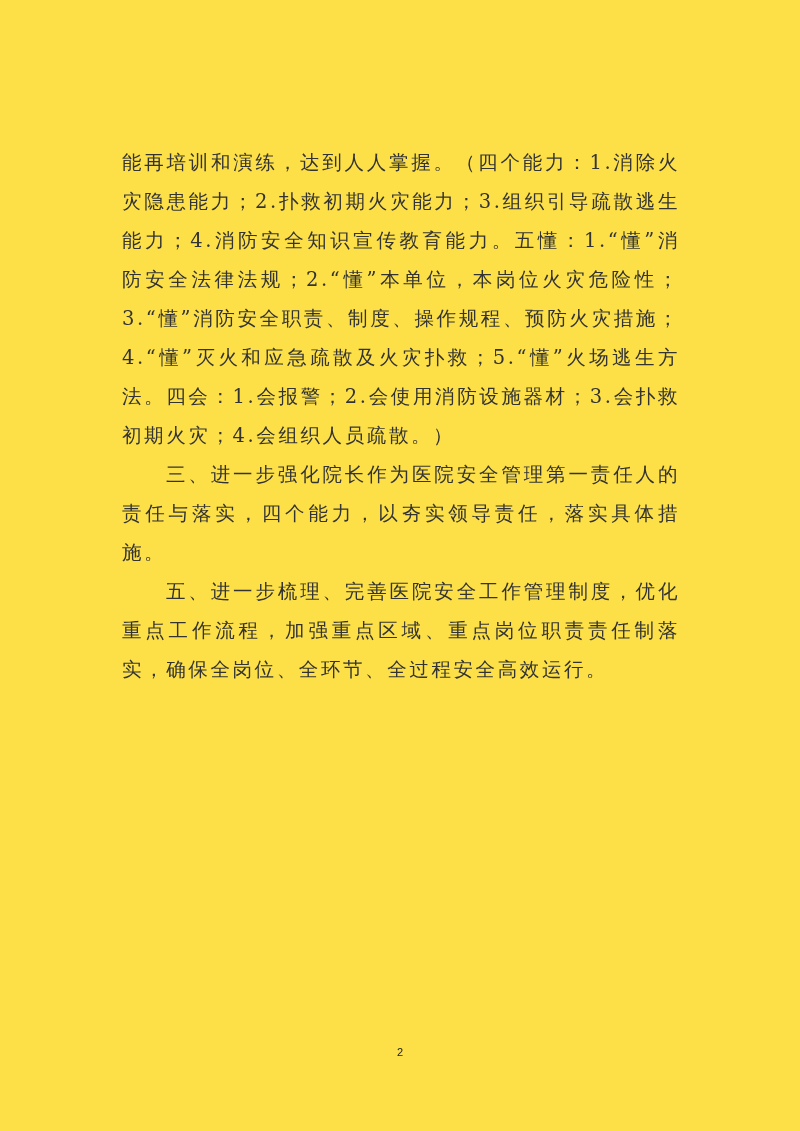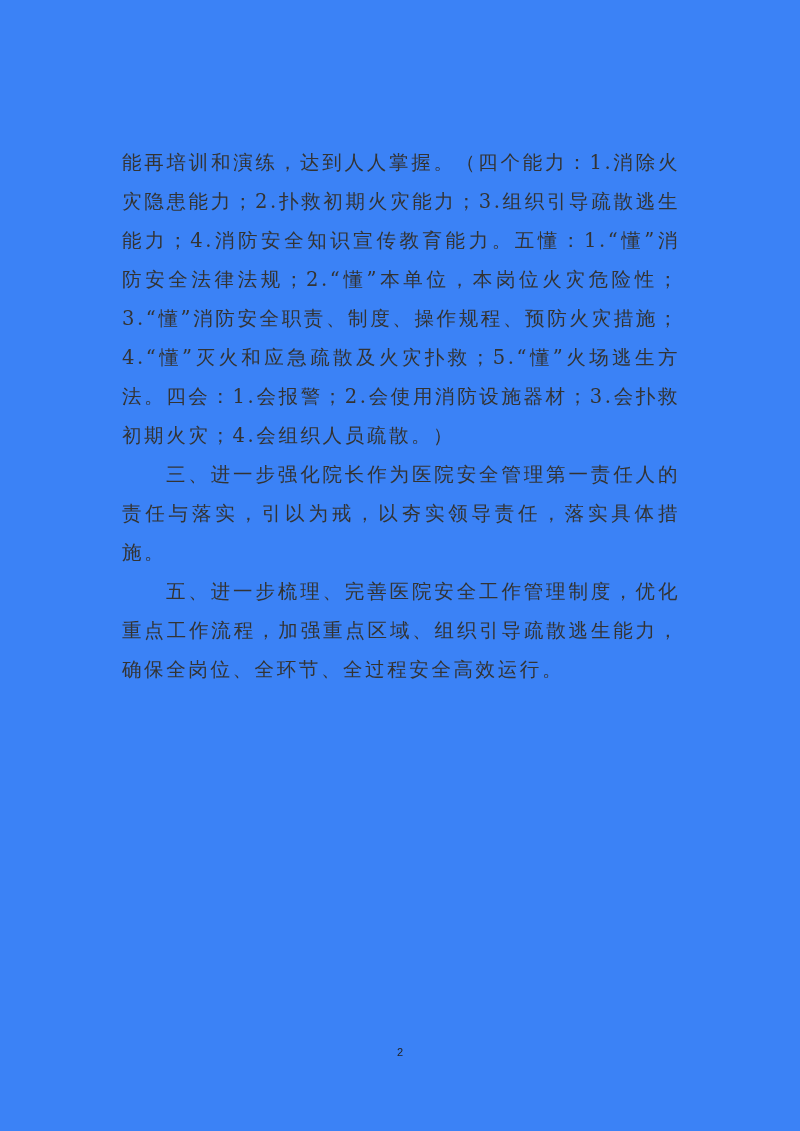--- a/index.html
+++ b/index.html
@@ -1,35 +1,35 @@
 <!DOCTYPE html>
 <html><head>
 <meta charset="utf-8">
 <style>
   html, body { margin: 0; padding: 0; background: #ffffff; }
   body { width: 800px; height: 1131px; position: relative; overflow: hidden; }
   .page {
-    position: absolute; left: 0; top: 0; width: 800px; height: 1131px; background: #3b82f6;
+    position: absolute; left: 0; top: 0; width: 800px; height: 1131px; background: #fde047;
   }
   .content {
     position: absolute; left: 122px; top: 143px; width: 558px;
     font-family: "DejaVu Serif", "Liberation Serif", serif;
     font-size: 19.5px; line-height: 39px; color: #333333;
     letter-spacing: 2.6px;
   }
   .para { margin: 0; text-align: justify; text-align-last: left; }
   .indent { text-indent: 44px; }
   .page-number {
     position: absolute; left: 0; width: 800px; top: 1046px; text-align: center;
     font-family: "Liberation Sans", sans-serif; font-size: 11px; color: #222;
   }
 </style>
 </head>
 <body>
 
 <div class="page">
   <div class="content">
     <p class="para">能再培训和演练，达到人人掌握。（四个能力：1.消除火灾隐患能力；2.扑救初期火灾能力；3.组织引导疏散逃生能力；4.消防安全知识宣传教育能力。五懂：1.“懂”消防安全法律法规；2.“懂”本单位，本岗位火灾危险性；3.“懂”消防安全职责、制度、操作规程、预防火灾措施；4.“懂”灭火和应急疏散及火灾扑救；5.“懂”火场逃生方法。四会：1.会报警；2.会使用消防设施器材；3.会扑救初期火灾；4.会组织人员疏散。）</p>
-    <p class="para indent">三、进一步强化院长作为医院安全管理第一责任人的责任与落实，引以为戒，以夯实领导责任，落实具体措施。</p>
-    <p class="para indent">五、进一步梳理、完善医院安全工作管理制度，优化重点工作流程，加强重点区域、组织引导疏散逃生能力，确保全岗位、全环节、全过程安全高效运行。</p>
+    <p class="para indent">三、进一步强化院长作为医院安全管理第一责任人的责任与落实，四个能力，以夯实领导责任，落实具体措施。</p>
+    <p class="para indent">五、进一步梳理、完善医院安全工作管理制度，优化重点工作流程，加强重点区域、重点岗位职责责任制落实，确保全岗位、全环节、全过程安全高效运行。</p>
   </div>
   <div class="page-number">2</div>
 </div>
 
 </body></html>

